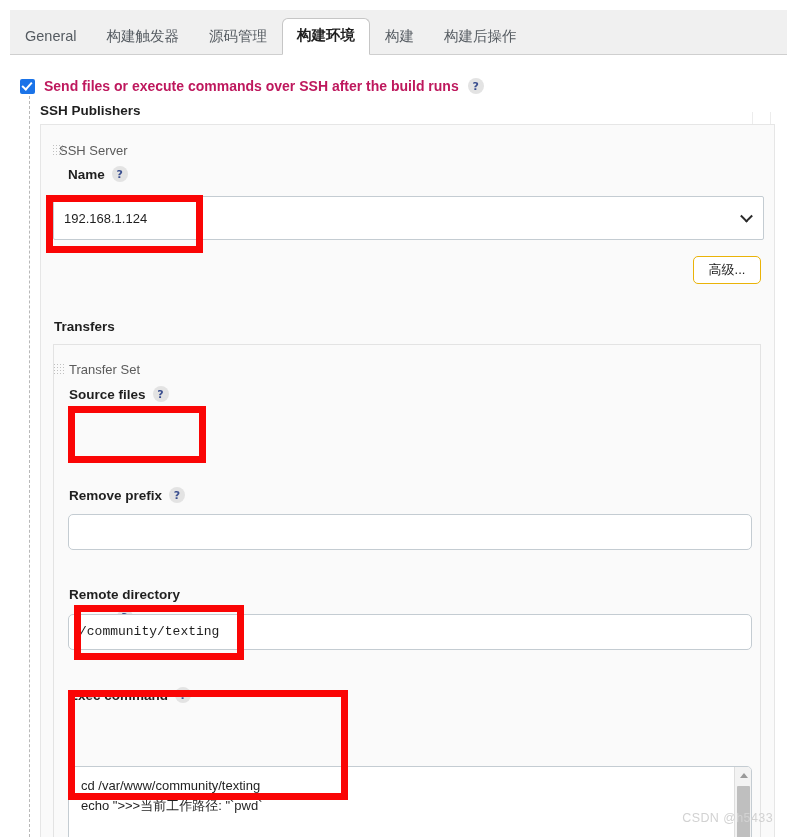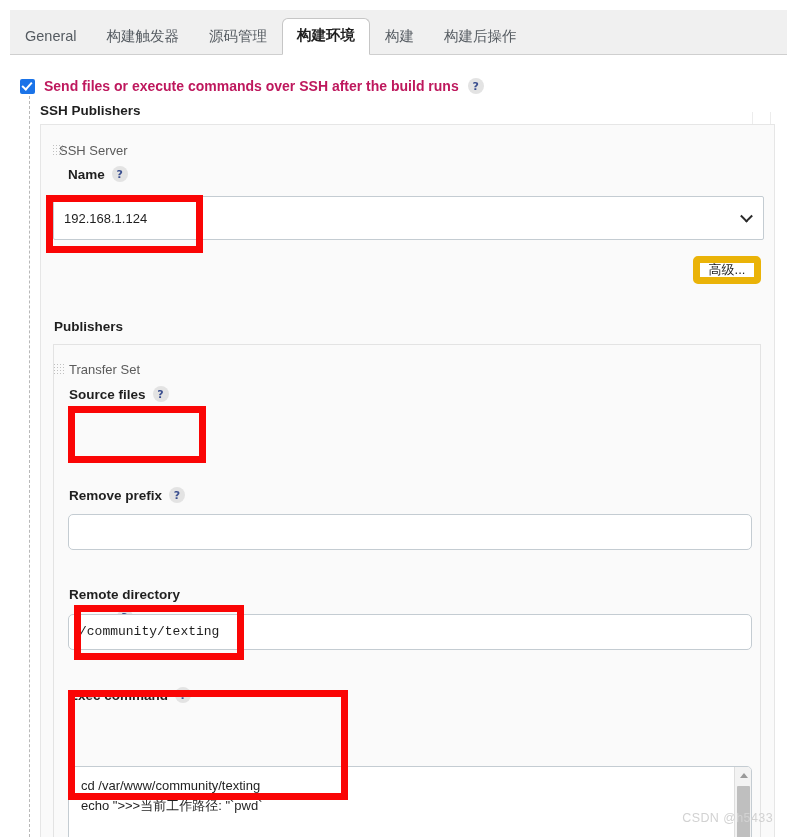--- a/index.html
+++ b/index.html
@@ -202,21 +202,21 @@
     right: 12px; top: 50%;
     width: 9px; height: 9px;
     border: solid #2a2a2a;
     border-width: 0 2px 2px 0;
     transform: translateY(-70%) rotate(45deg);
   }
 
   .btn {
     position: absolute;
     background: #ffffff;
-    border: 7px solid #eab308;
+    border: 1px solid #eab308;
     border-radius: 5px;
     font-size: 13px;
     color: #1f1f1f;
     display: flex;
     align-items: center;
     justify-content: center;
     cursor: pointer;
     font-family: "Liberation Sans", sans-serif;
   }
 
@@ -344,21 +344,21 @@
       <span class="help">?</span>
     </div>
 
     <div class="selectbox" style="left:53px; top:140px; width:711px; height:44px;">
       <span>192.168.1.124</span>
       <span class="chev"></span>
     </div>
 
     <div class="btn" style="left:693px; top:200px; width:68px; height:28px;">高级...</div>
 
-    <div class="strong-label" style="left:54px; top:263px;">Publishers</div>
+    <div class="strong-label" style="left:54px; top:263px;">Transfers</div>
 
     <div class="panel" style="left:53px; top:288px; width:708px; height:540px; border-bottom:none;"></div>
 
     <div class="grip" style="left:53px; top:307px;"></div>
     <div class="section-label" style="left:69px; top:306px;">Transfer Set</div>
 
     <div class="field-label" style="left:69px; top:330px;">
       <span>Source files</span>
       <span class="help">?</span>
     </div>

